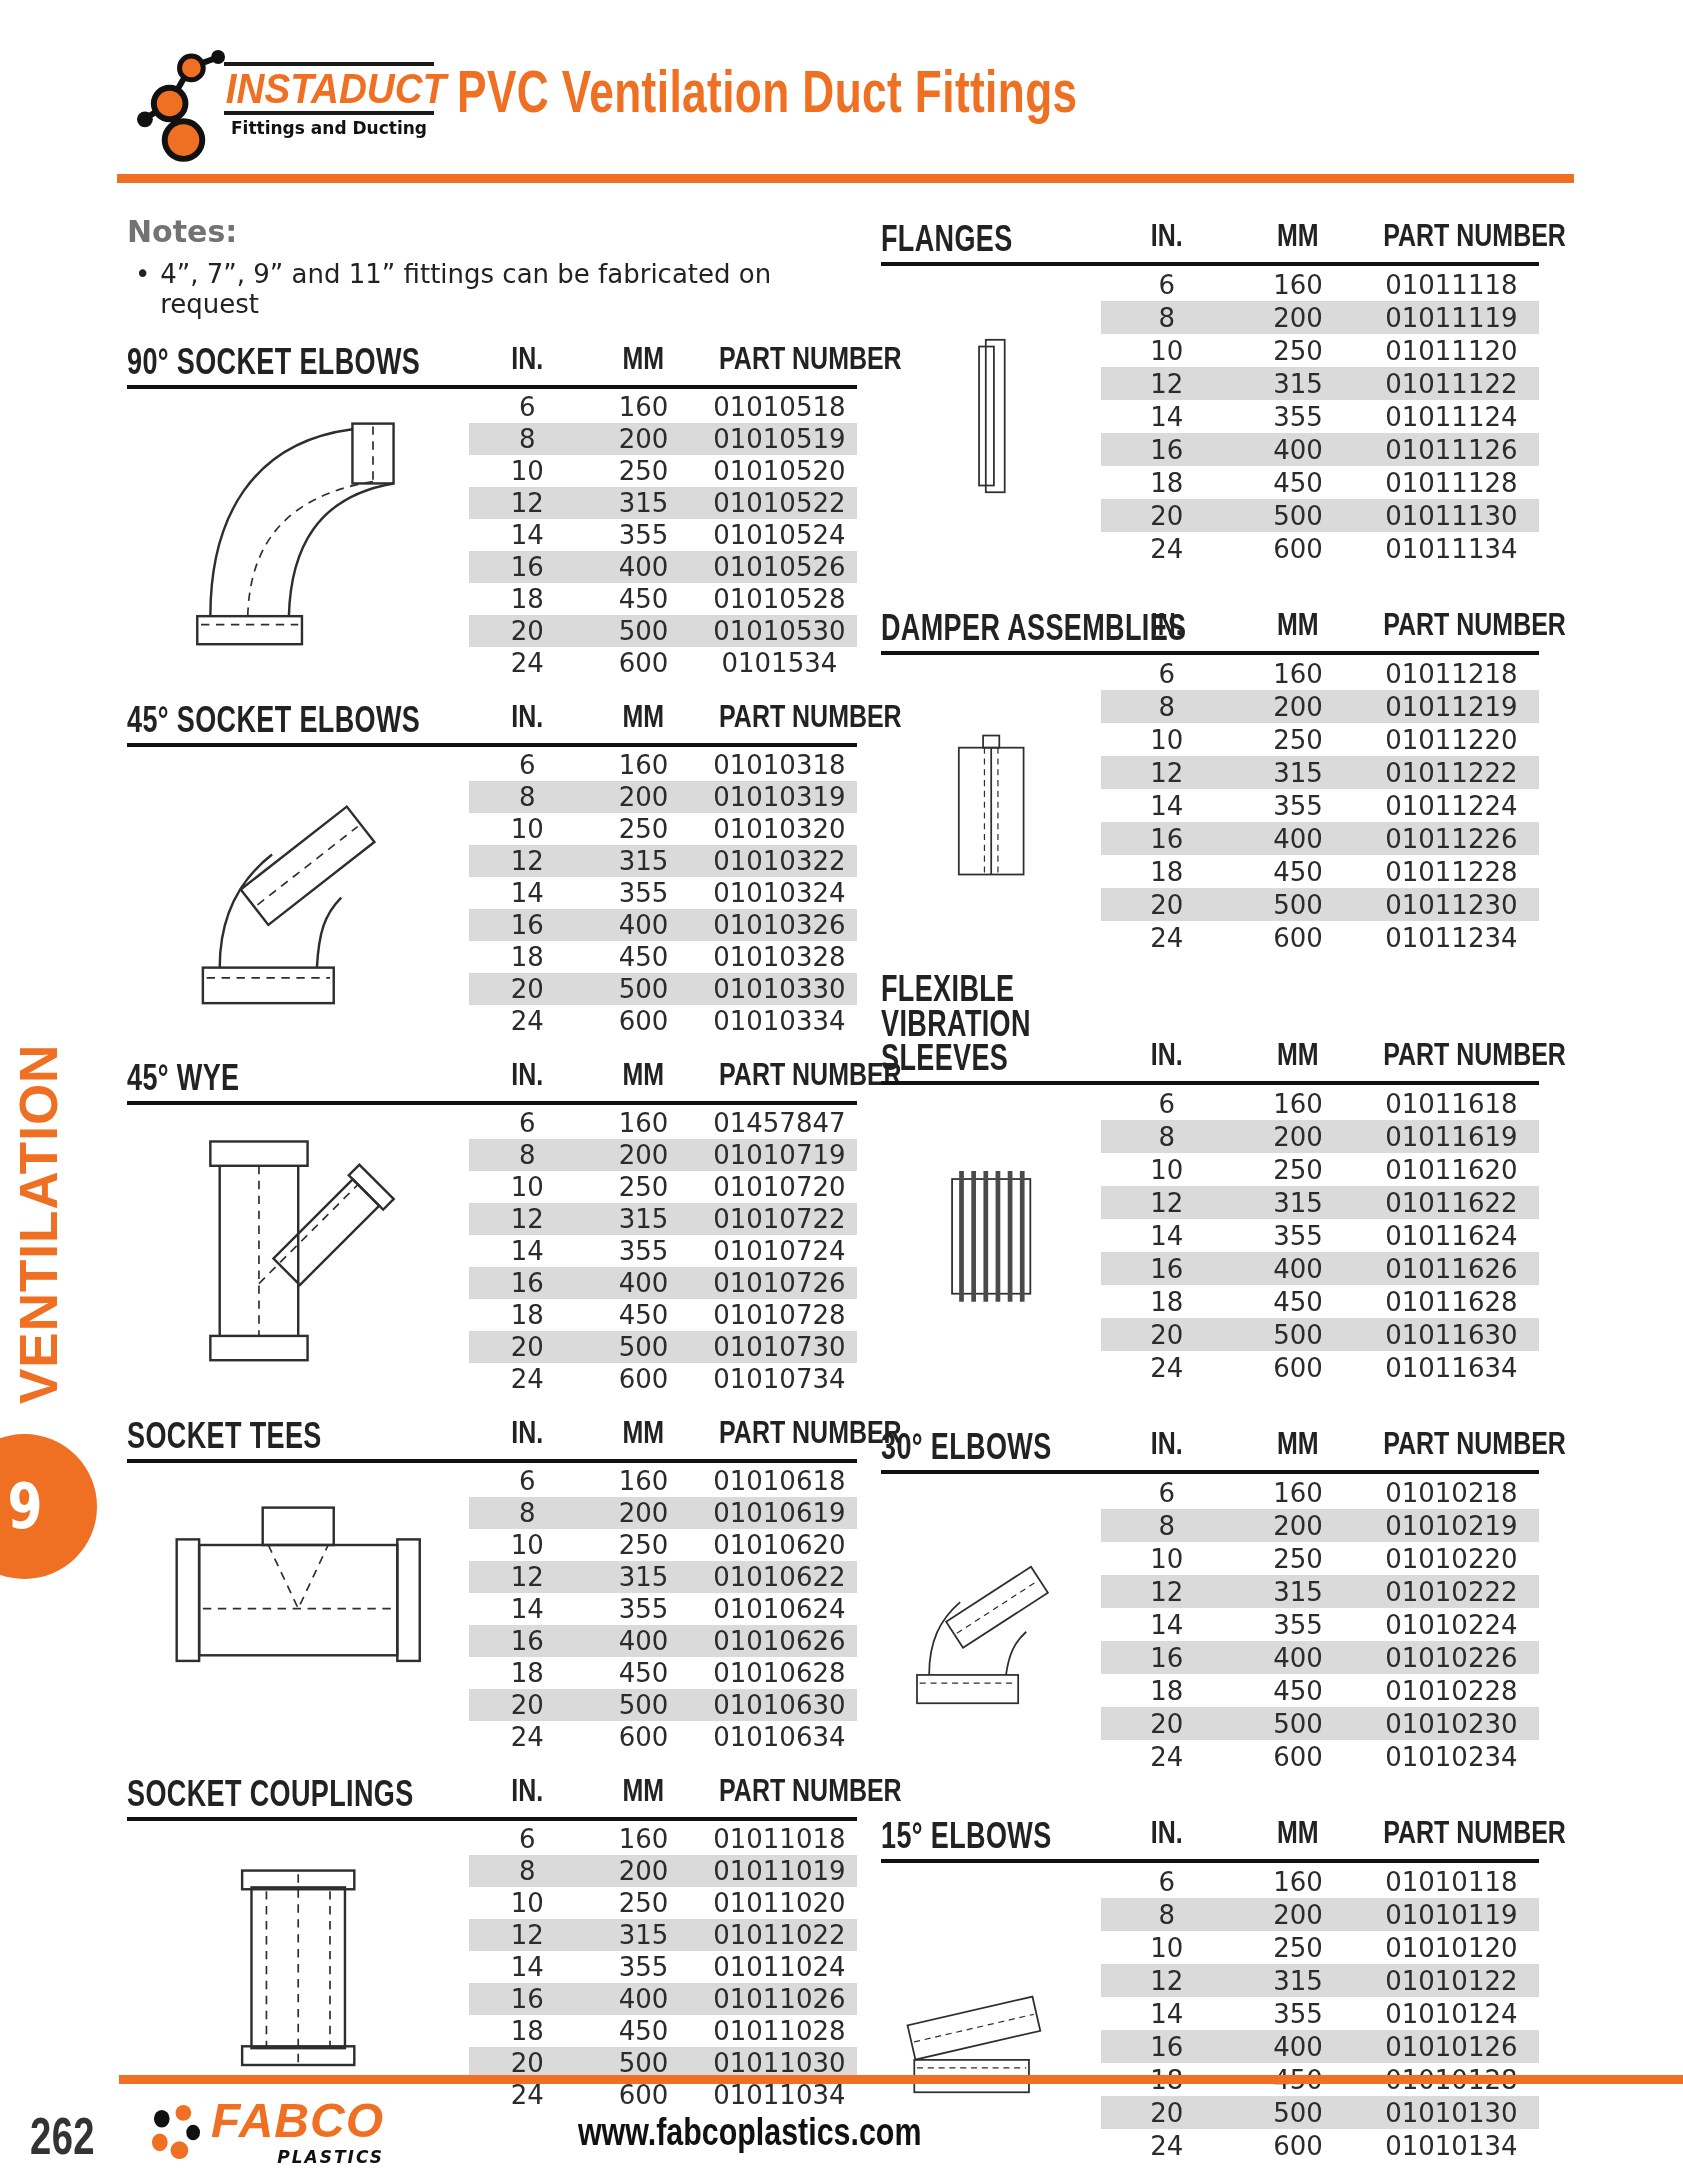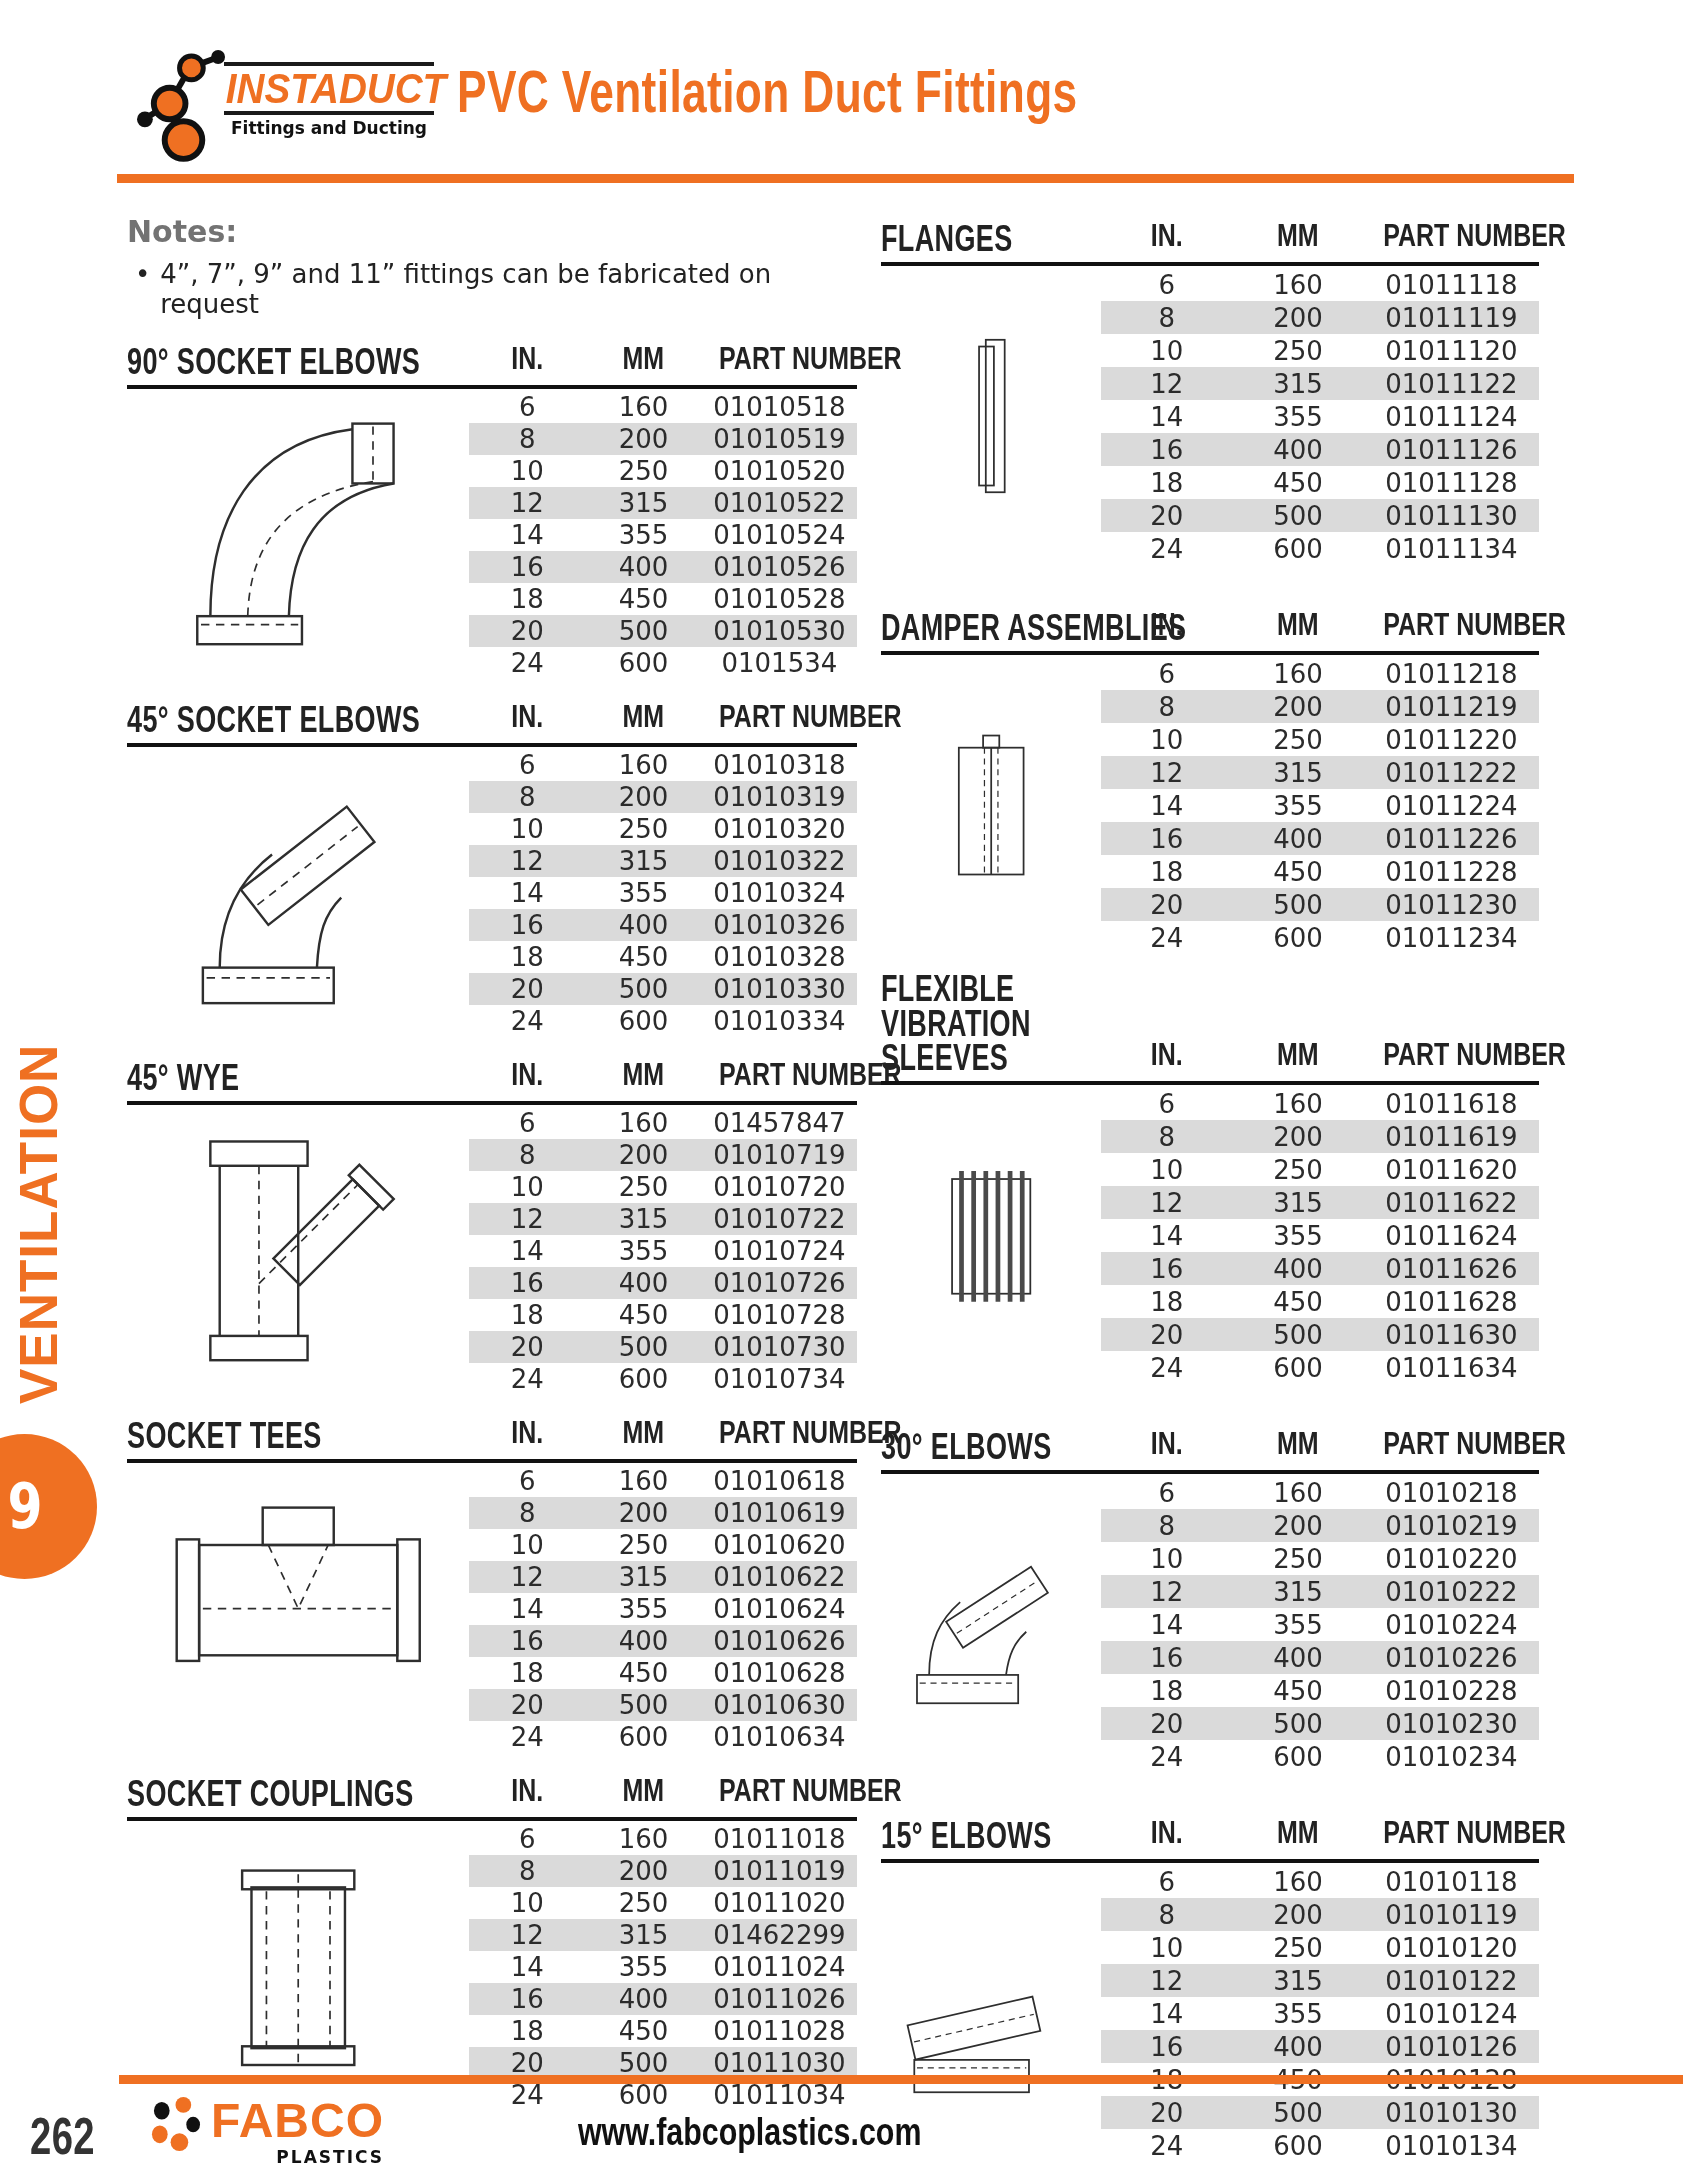--- a/index.html
+++ b/index.html
@@ -70,21 +70,21 @@
   .rows{flex:1;}
   .row{display:flex;align-items:center;height:32px;font-size:26px;color:#2b2b2b;}
   .col-right .row{height:33px;}
   .row.shade{background:var(--shade);}
   .row span{display:block;text-align:center;}
   .row .c0{width:30%;} .row .c1{width:30%;} .row .c2{width:40%;}
 
   
   .foot-rule{position:absolute;left:119px;top:2075px;width:1564px;height:9px;background:var(--accent);}
   .foot-page{position:absolute;left:30px;top:2107px;font-size:51px;color:#333;}
-  .fabco{position:absolute;left:150px;top:2097px;display:flex;align-items:flex-start;}
+  .fabco{position:absolute;left:150px;top:2097px;display:flex;align-items:center;font-style:italic;}
   .fabco-text{margin-left:10px;}
   .fabco-name{font-size:48px;font-weight:bold;color:var(--accent);letter-spacing:1px;line-height:1;
       font-family:"Liberation Sans","DejaVu Sans",sans-serif;}
   .fabco-sub{display:block;text-align:right;font-size:17px;font-weight:bold;color:#111;letter-spacing:2px;margin-top:2px;}
   .foot-site{position:absolute;left:0;top:2111px;width:1480px;text-align:center;padding-left:20px;}
   .foot-site span{display:inline-block;transform:scaleX(.8);transform-origin:center;
       font-size:38px;font-weight:bold;color:#111;font-family:"Liberation Sans","DejaVu Sans",sans-serif;}
 
   
   svg .ol{fill:none;stroke:#2e2e2e;stroke-width:2.6px;}
@@ -487,21 +487,21 @@
               <span class="c2">01011019</span>
             </div>
             <div class="row">
               <span class="c0">10</span>
               <span class="c1">250</span>
               <span class="c2">01011020</span>
             </div>
             <div class="row shade">
               <span class="c0">12</span>
               <span class="c1">315</span>
-              <span class="c2">01462299</span>
+              <span class="c2">01011022</span>
             </div>
             <div class="row">
               <span class="c0">14</span>
               <span class="c1">355</span>
               <span class="c2">01011024</span>
             </div>
             <div class="row shade">
               <span class="c0">16</span>
               <span class="c1">400</span>
               <span class="c2">01011026</span>

